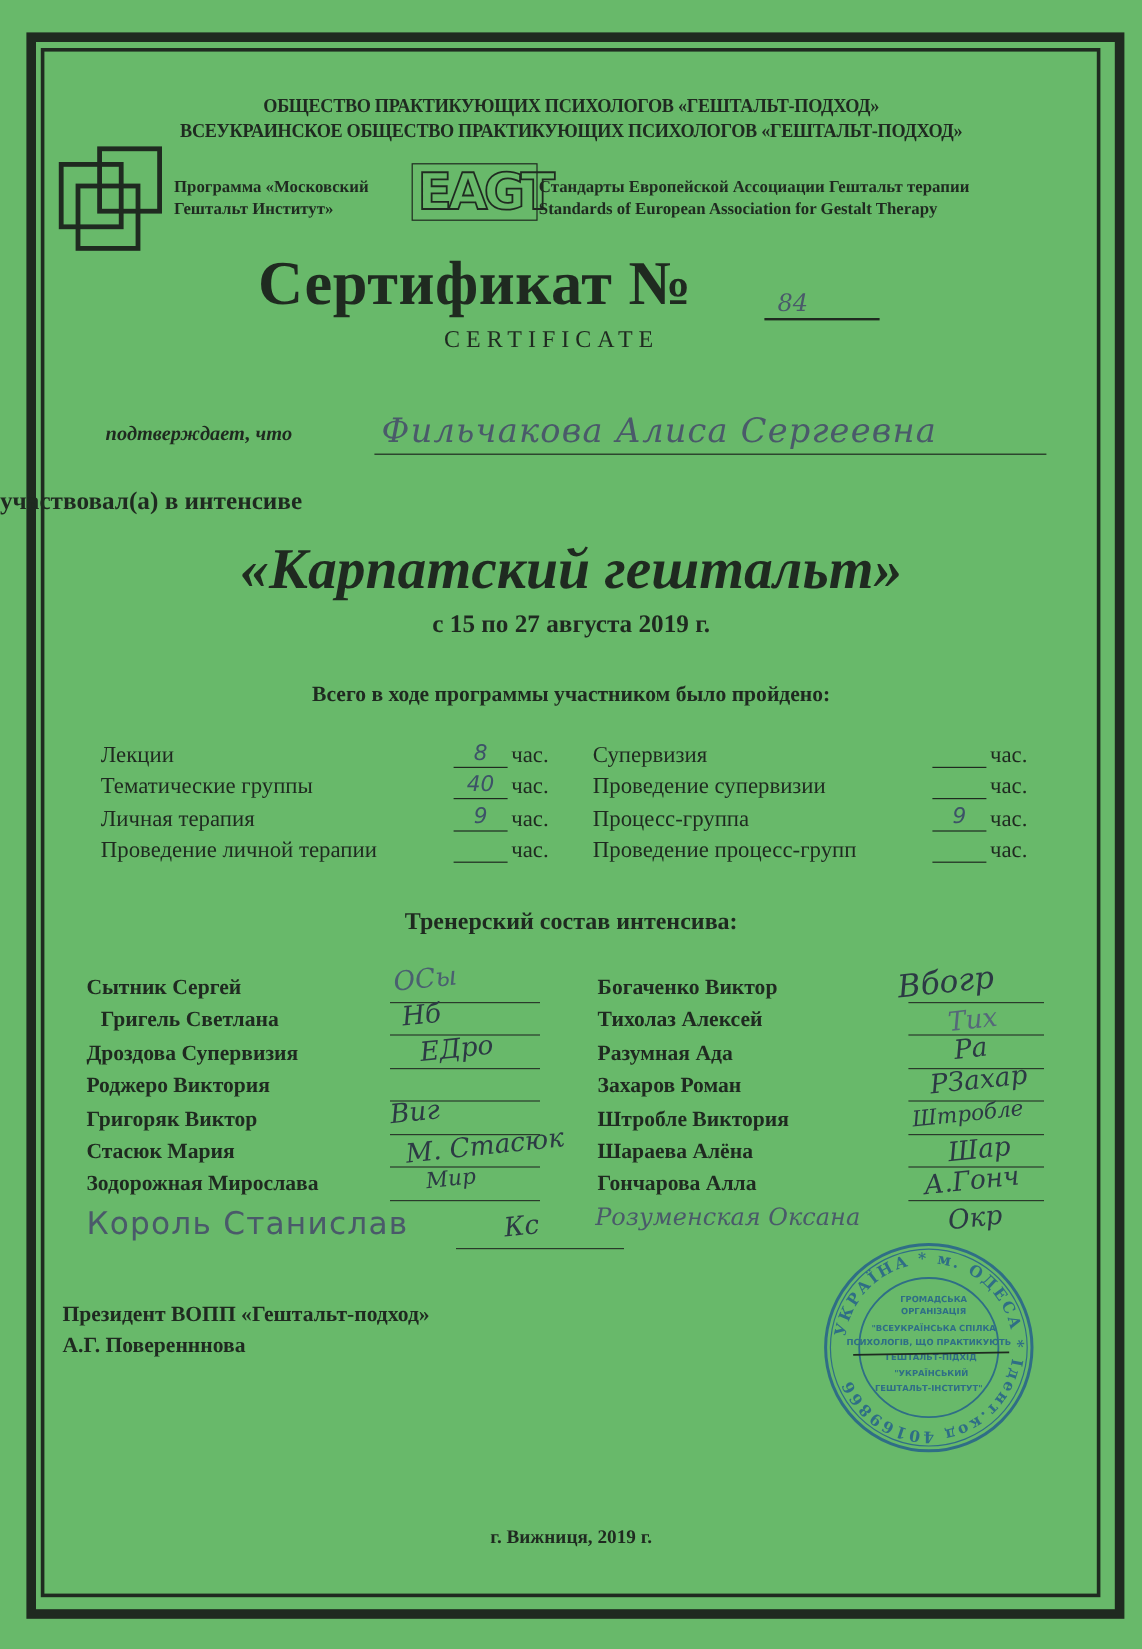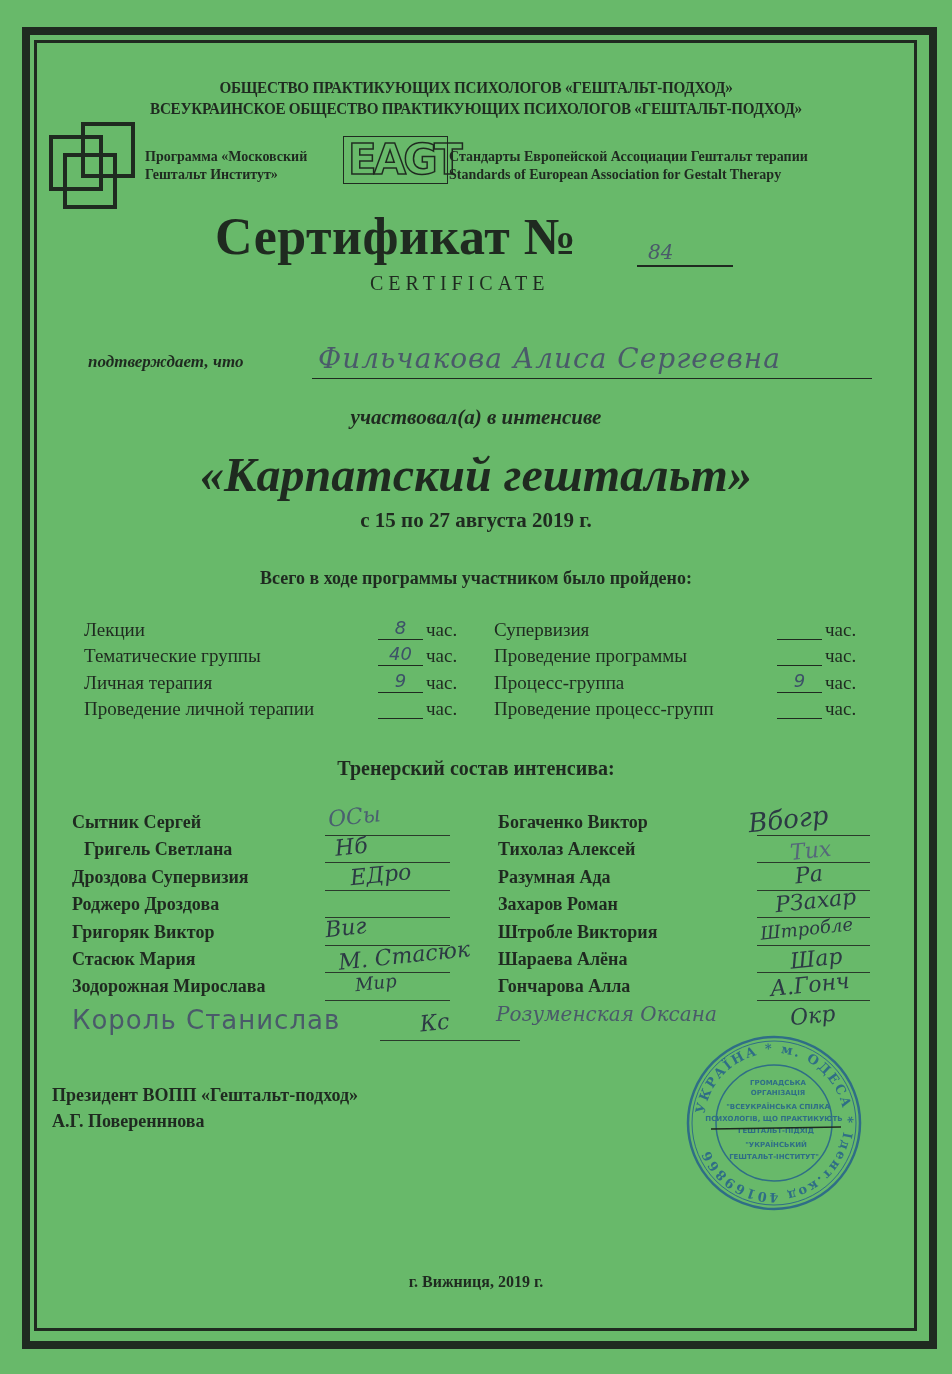--- a/index.html
+++ b/index.html
@@ -10,21 +10,21 @@
   .border-inner{position:absolute;left:34px;top:40px;width:877px;height:1285px;border:3px solid #1f2a20;}
   .hdr{position:absolute;left:0;width:952px;text-align:center;font-weight:bold;font-size:16.5px;letter-spacing:-0.3px;transform:scaleX(0.92);}
   .small-b{font-weight:bold;font-size:14px;line-height:18px;}
   .title{position:absolute;left:215px;top:207px;font-size:52px;font-weight:bold;letter-spacing:0.5px;}
   .cert-sub{position:absolute;left:370px;top:272px;font-size:20px;letter-spacing:5px;}
   .cert-num-line{position:absolute;left:637px;top:265px;width:96px;border-bottom:2px solid #1f2a20;}
   .hand{font-family:"DejaVu Serif",serif;font-style:italic;color:#4a5a6a;}
   .confirm{position:absolute;left:64px;top:352px;font-size:17px;font-weight:bold;font-style:italic;margin-left:24px;}
   .name-line{position:absolute;left:312px;top:378px;width:560px;border-bottom:1.5px solid #1f2a20;}
   .name-hand{position:absolute;left:318px;top:342px;font-size:28px;letter-spacing:1px;}
-  .participated{position:absolute;left:0;width:952px;top:405px;text-align:center;font-size:21px;font-weight:bold;font-style:italic;}
+  .participated{position:absolute;left:0;width:952px;top:405px;text-align:left;font-size:21px;font-weight:bold;}
   .program{position:absolute;left:0;width:952px;top:447px;text-align:center;font-size:48px;font-weight:bold;font-style:italic;}
   .dates{position:absolute;left:0;width:952px;top:508px;text-align:center;font-size:21px;font-weight:bold;}
   .hours-title{position:absolute;left:0;width:952px;top:568px;text-align:center;font-size:18px;font-weight:bold;}
   .hrow{position:absolute;font-size:19px;height:26px;line-height:26px;}
   .hblank{position:absolute;width:45px;border-bottom:1.2px solid #1f2a20;height:22px;text-align:center;}
   .hval{font-family:"DejaVu Sans",sans-serif;font-style:italic;color:#3d5268;font-size:18px;}
   .trainers-title{position:absolute;left:0;width:952px;top:757px;text-align:center;font-size:20px;font-weight:bold;}
   .tname{position:absolute;font-size:18px;font-weight:bold;height:27px;line-height:27px;}
   .sigline{position:absolute;height:0;border-bottom:1.2px solid #2a3a2b;}
   .sig{position:absolute;font-family:"DejaVu Serif",serif;font-style:italic;color:#2c3a44;font-size:22px;transform:rotate(-6deg);}
@@ -90,40 +90,40 @@
   <div class="hrow" style="left:84px;top:696px;text-align:center;"><span>Проведение личной терапии</span></div>
   <div class="hblank" style="left:378px;top:696px;"><span class="hval"></span></div>
   <div class="hrow" style="left:426px;top:696px;">час.</div>
 </div>
 
 <div>
   <div class="hrow" style="left:494px;top:617px;"><span>Супервизия</span></div>
   <div class="hblank" style="left:777px;top:617px;"><span class="hval"></span></div>
   <div class="hrow" style="left:825px;top:617px;">час.</div>
 
-  <div class="hrow" style="left:494px;top:643px;"><span>Проведение программы</span></div>
+  <div class="hrow" style="left:494px;top:643px;"><span>Проведение супервизии</span></div>
   <div class="hblank" style="left:777px;top:643px;"><span class="hval"></span></div>
   <div class="hrow" style="left:825px;top:643px;">час.</div>
 
   <div class="hrow" style="left:494px;top:670px;"><span>Процесс-группа</span></div>
   <div class="hblank" style="left:777px;top:670px;"><span class="hval">9</span></div>
   <div class="hrow" style="left:825px;top:670px;">час.</div>
 
   <div class="hrow" style="left:494px;top:696px;"><span>Проведение процесс-групп</span></div>
   <div class="hblank" style="left:777px;top:696px;"><span class="hval"></span></div>
   <div class="hrow" style="left:825px;top:696px;">час.</div>
 </div>
 
 <div class="trainers-title">Тренерский состав интенсива:</div>
 
 <div>
   <div class="tname" style="left:72px;top:809px;text-align:center;">Сытник Сергей</div>
   <div class="tname" style="left:84px;top:836px;">Григель Светлана</div>
   <div class="tname" style="left:72px;top:864px;">Дроздова Супервизия</div>
-  <div class="tname" style="left:72px;top:891px;">Роджеро Дроздова</div>
+  <div class="tname" style="left:72px;top:891px;">Роджеро Виктория</div>
   <div class="tname" style="left:72px;top:919px;">Григоряк Виктор</div>
   <div class="tname" style="left:72px;top:946px;">Стасюк Мария</div>
   <div class="tname" style="left:72px;top:973px;">Зодорожная Мирослава</div>
 
   <div class="sigline" style="left:325px;width:125px;top:835px;"></div>
   <div class="sigline" style="left:325px;width:125px;top:862px;"></div>
   <div class="sigline" style="left:325px;width:125px;top:890px;"></div>
   <div class="sigline" style="left:325px;width:125px;top:917px;"></div>
   <div class="sigline" style="left:325px;width:125px;top:945px;"></div>
   <div class="sigline" style="left:325px;width:125px;top:972px;"></div>

